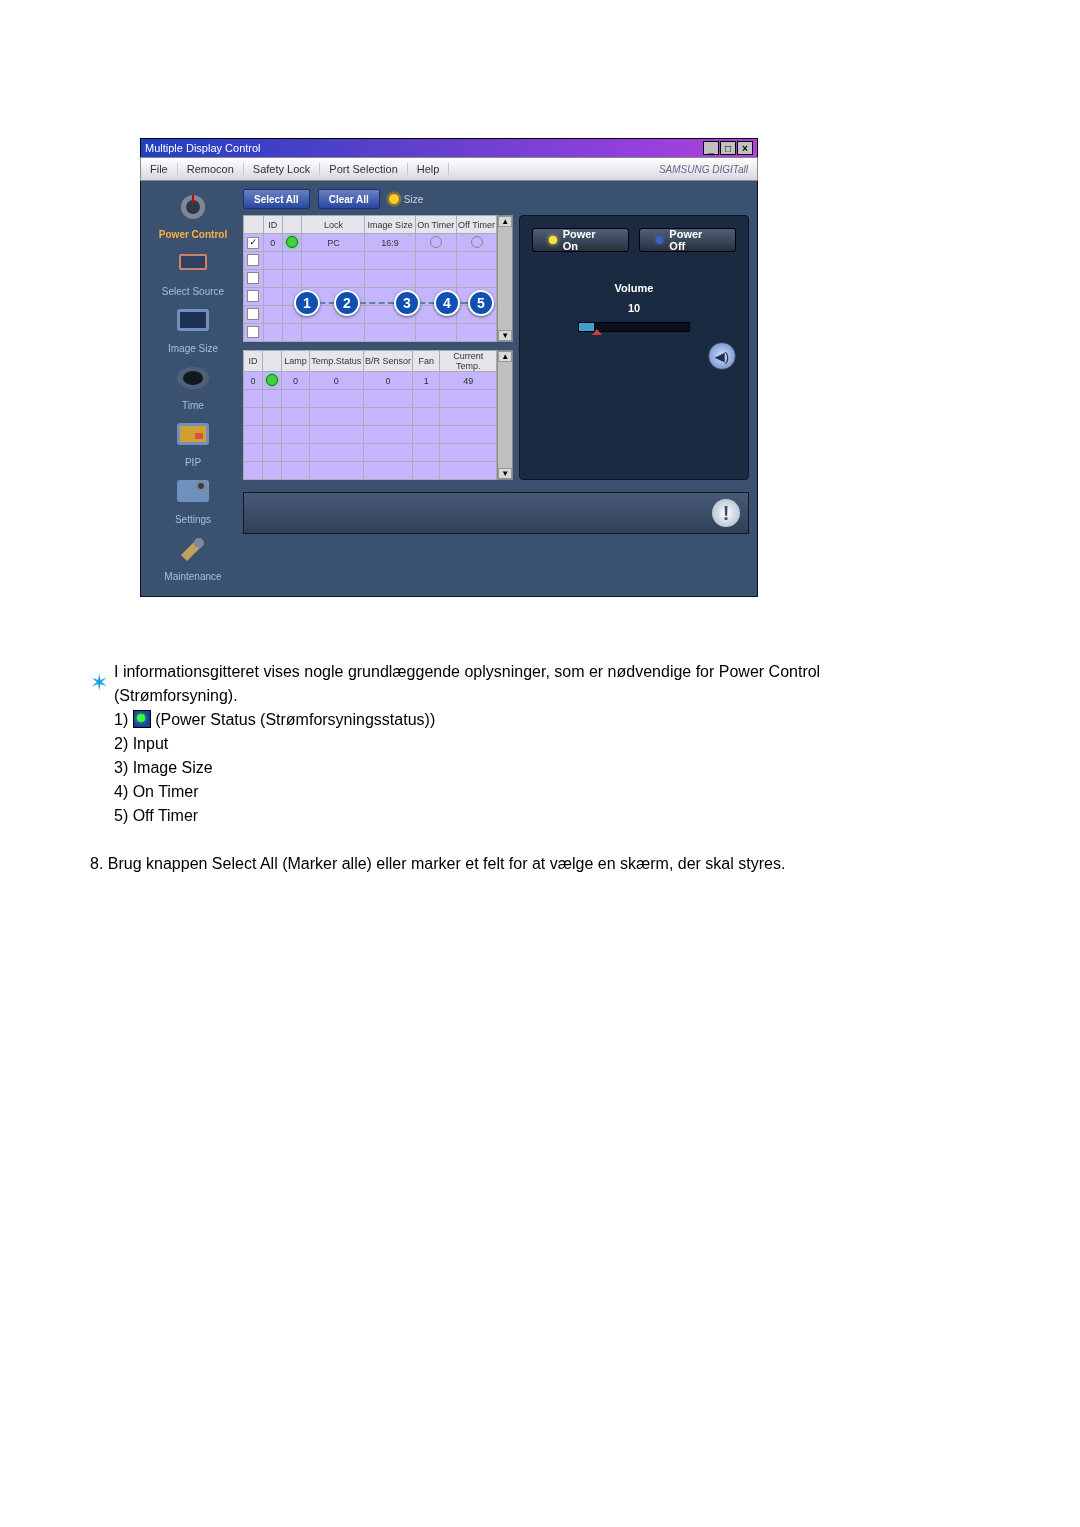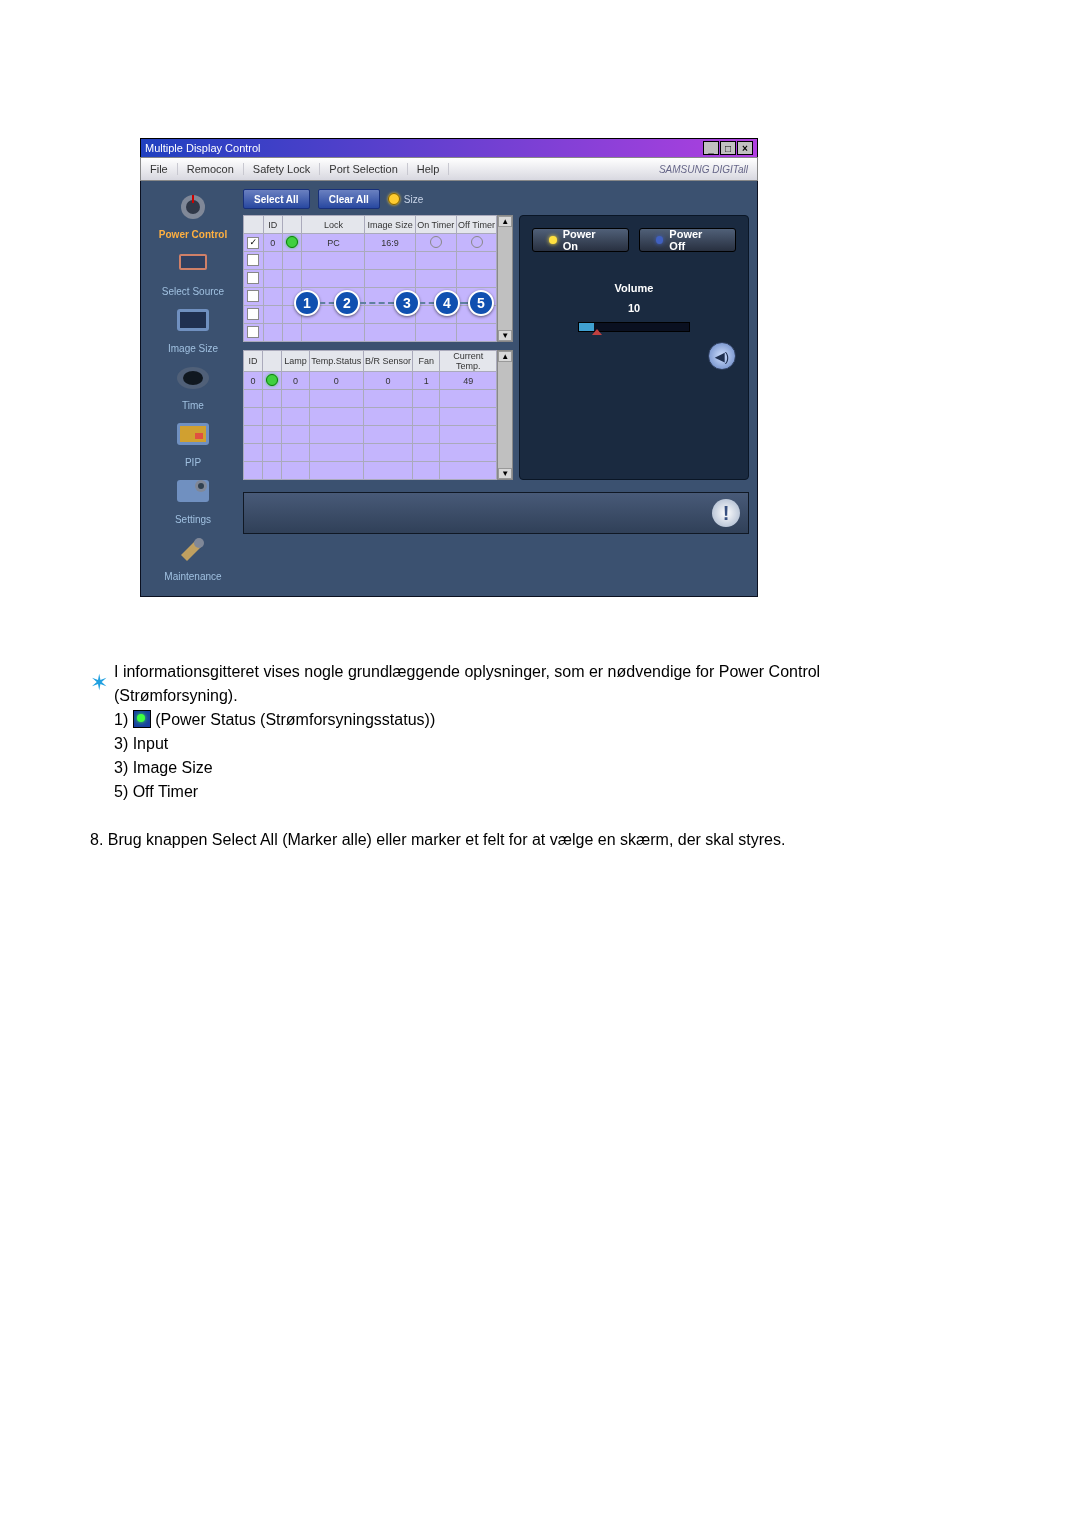--- a/index.html
+++ b/index.html
@@ -361,20 +361,21 @@
 
   <div class="prose">
     <div class="star">✶</div>
     <div class="body">
       <div>I informationsgitteret vises nogle grundlæggende oplysninger, som er nødvendige for Power Control (Strømforsyning).</div>
       <div>
         <span>1)</span>
         <span class="psbox"></span>
         <span>(Power Status (Strømforsyningsstatus))</span>
       </div>
-      <div>3) Input</div>
+      <div>2) Input</div>
       <div>3) Image Size</div>
+      <div>4) On Timer</div>
       <div>5) Off Timer</div>
       <div style="height:24px"></div>
       <div style="margin-left:-24px">8. Brug knappen Select All (Marker alle) eller marker et felt for at vælge en skærm, der skal styres.</div>
     </div>
   </div>
 </div>
 
 </body></html>

